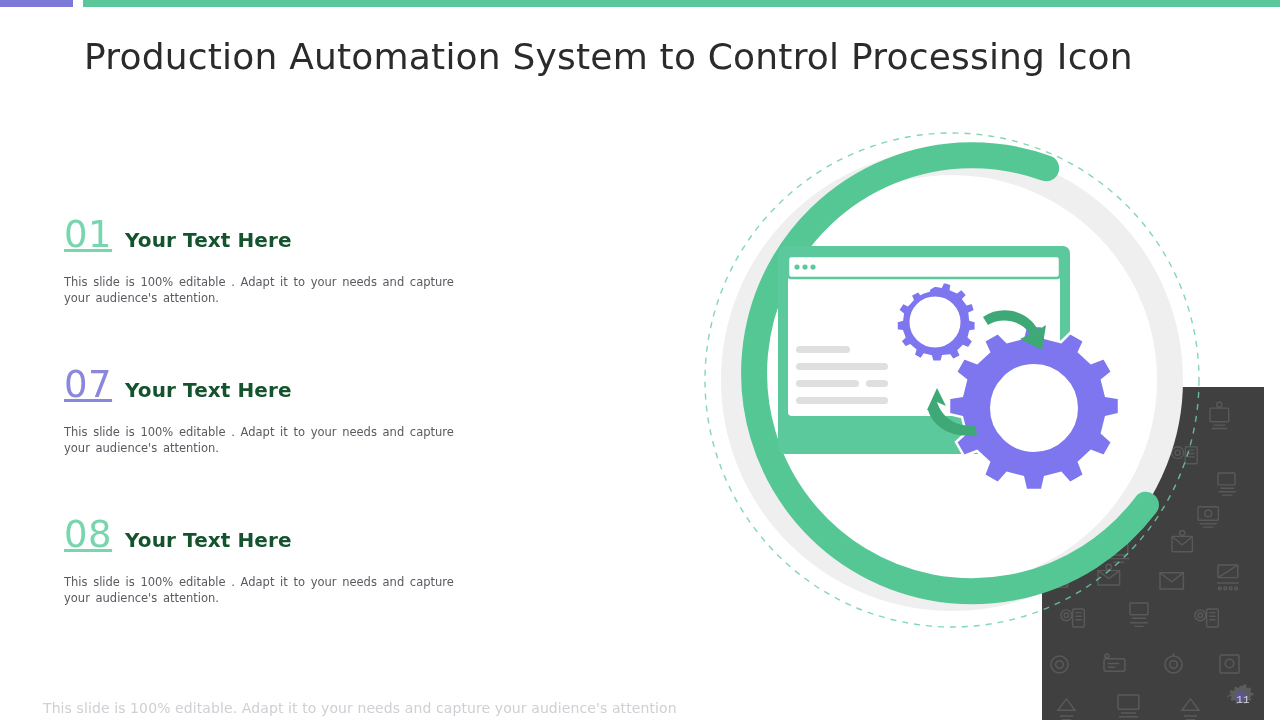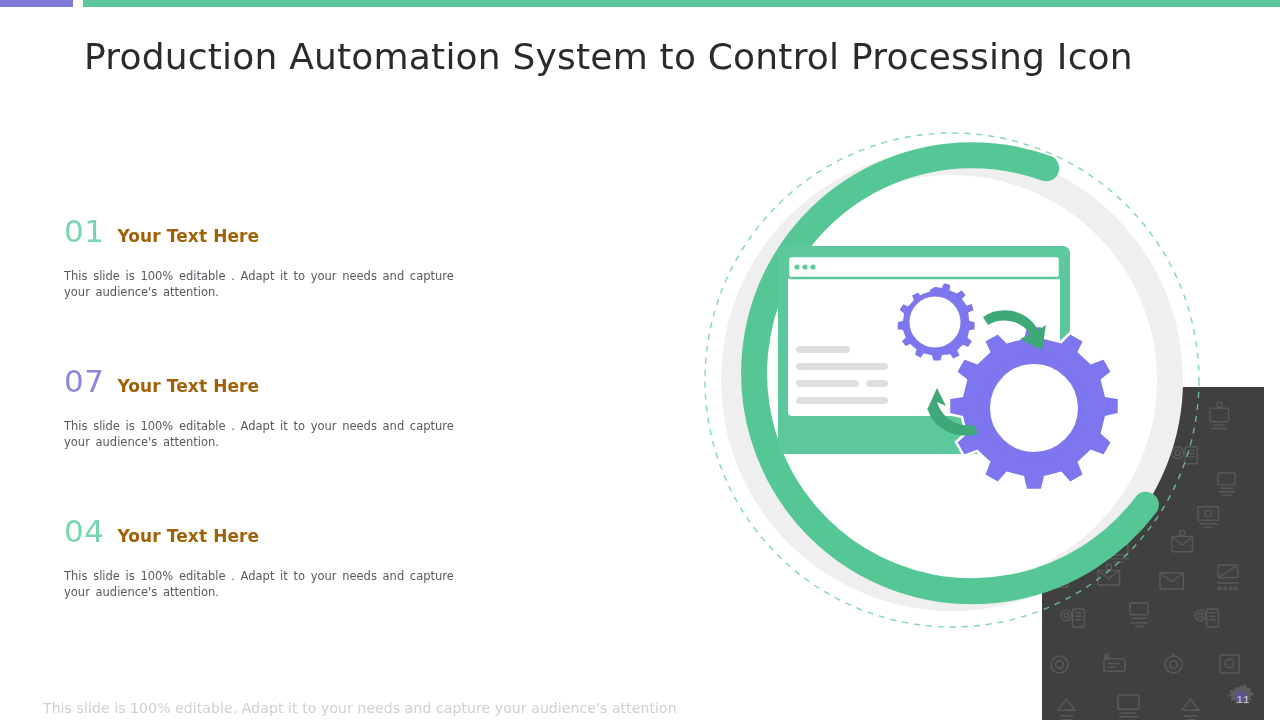--- a/index.html
+++ b/index.html
@@ -61,32 +61,33 @@
   .bullet-1 { top: 0px; }
   .bullet-2 { top: 150px; }
   .bullet-3 { top: 300px; }
 
   .bullet-head {
     display: flex;
     align-items: baseline;
     gap: 13px;
   }
   .bullet-num {
-    font-size: 31px;
+    font-size: 37px;
     font-weight: 400;
     line-height: 1;
     letter-spacing: 0.5px;
+    text-decoration: underline;
   }
   .num-green { color: #77d6ad; }
   .num-purple { color: #8a87dd; }
 
   .bullet-title {
-    font-size: 17px;
+    font-size: 20px;
     font-weight: 700;
-    color: #a16207;
+    color: #14532d;
     letter-spacing: 0.1px;
   }
   .bullet-body {
     margin-top: 22px;
     font-size: 11.5px;
     line-height: 1.38;
     color: #595960;
     width: 405px;
     word-spacing: 2px;
   }
@@ -376,21 +377,21 @@
   <div class="bullet bullet-2">
     <div class="bullet-head">
       <span class="bullet-num num-purple">07</span>
       <span class="bullet-title">Your Text Here</span>
     </div>
     <div class="bullet-body">This slide is 100% editable . Adapt it to your needs and capture your audience's attention.</div>
   </div>
 
   <div class="bullet bullet-3">
     <div class="bullet-head">
-      <span class="bullet-num num-green">04</span>
+      <span class="bullet-num num-green">08</span>
       <span class="bullet-title">Your Text Here</span>
     </div>
     <div class="bullet-body">This slide is 100% editable . Adapt it to your needs and capture your audience's attention.</div>
   </div>
 
 </div>
 
 <div class="footer-note">This slide is 100% editable. Adapt it to your needs and capture your audience's attention</div>
 
 </body></html>

